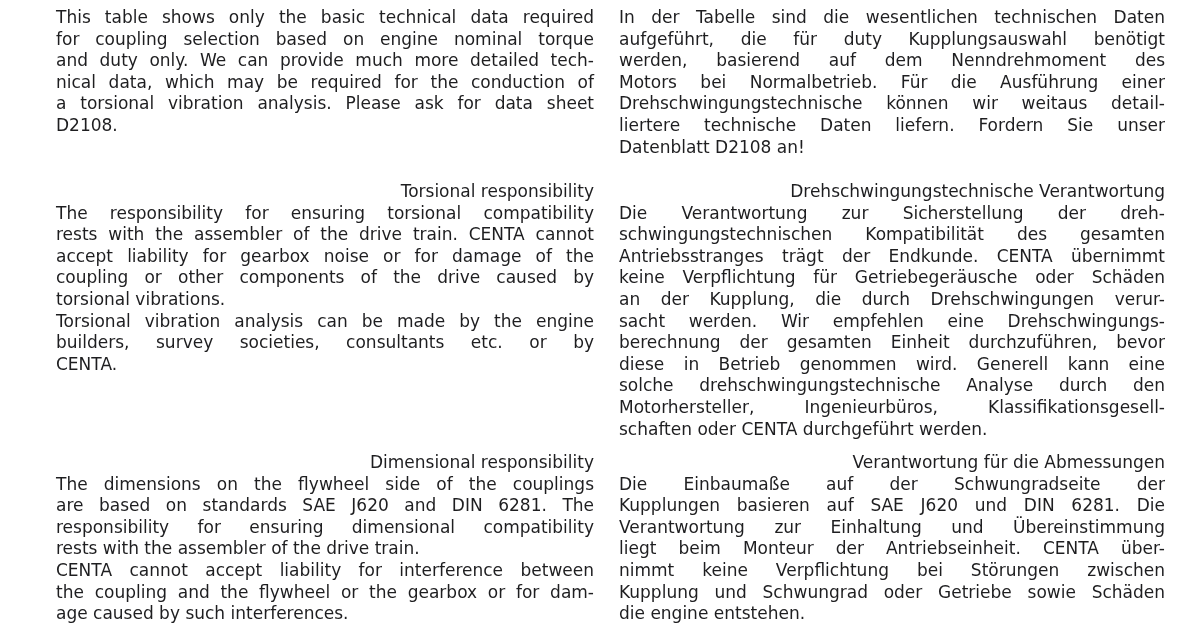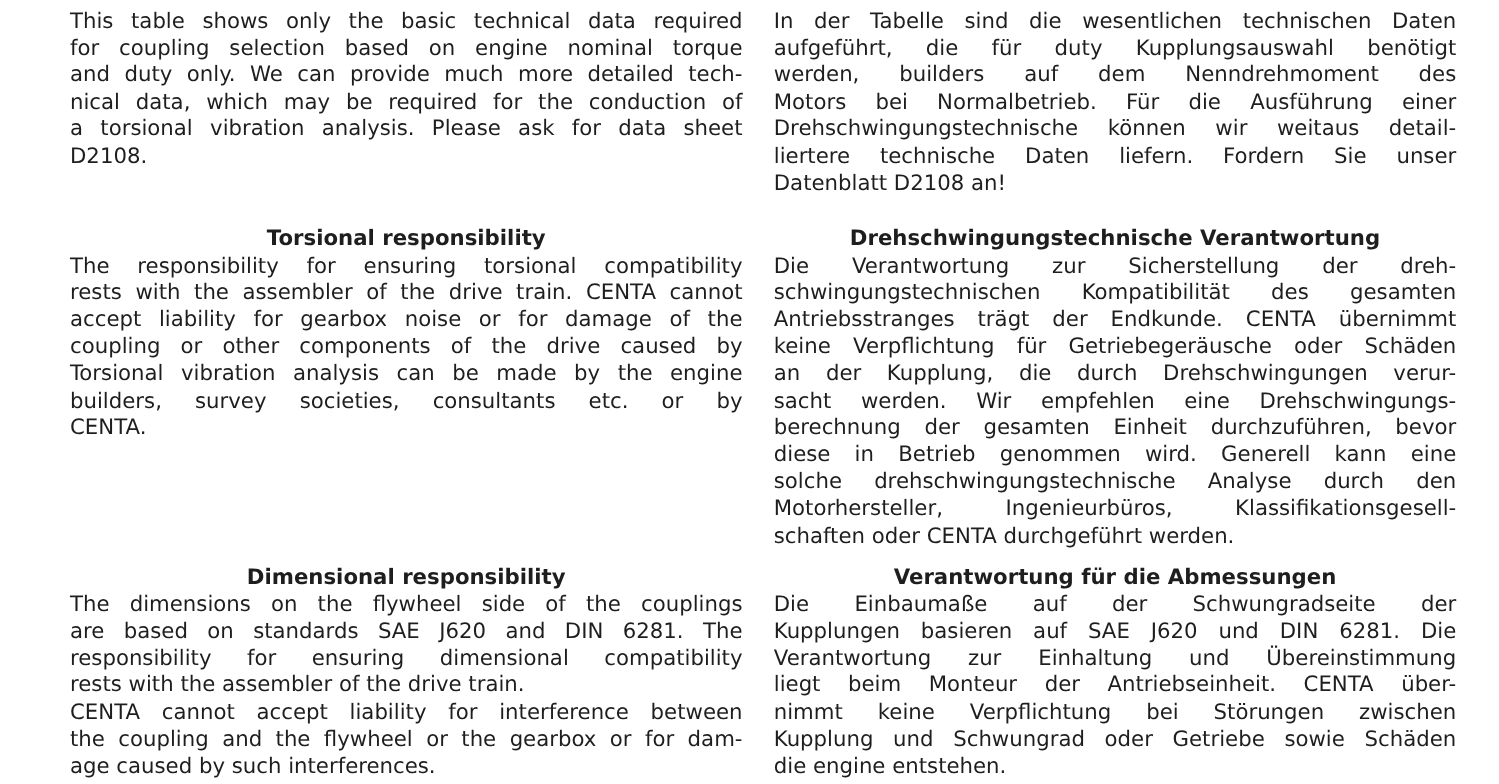--- a/index.html
+++ b/index.html
@@ -30,22 +30,22 @@
   .column-german  { left: 619px; width: 546px; }
   .section {
     position: absolute;
     left: 0;
     right: 0;
   }
   .section.top-0 { top: 0; }
   .section.top-1 { top: 174px; }
   .section.top-2 { top: 445px; }
   .heading {
-    font-weight: bold;
-    text-align: center;
+    font-weight: normal;
+    text-align: right;
     white-space: nowrap;
   }
   .paragraph { margin: 0; }
   .line {
     text-align: justify;
     text-align-last: justify;
   }
   .line.last {
     text-align-last: auto;
   }
@@ -65,20 +65,21 @@
           <div class="line last">D2108.</div>
         </div>
       </section>
       <section class="section top-1">
         <div class="heading">Torsional responsibility</div>
         <div class="paragraph">
           <div class="line">The responsibility for ensuring torsional compatibility</div>
           <div class="line">rests with the assembler of the drive train. CENTA cannot</div>
           <div class="line">accept liability for gearbox noise or for damage of the</div>
           <div class="line">coupling or other components of the drive caused by</div>
+          <div class="line last">torsional vibrations.</div>
         </div>
         <div class="paragraph">
           <div class="line">Torsional vibration analysis can be made by the engine</div>
           <div class="line">builders, survey societies, consultants etc. or by</div>
           <div class="line last">CENTA.</div>
         </div>
       </section>
       <section class="section top-2">
         <div class="heading">Dimensional responsibility</div>
         <div class="paragraph">
@@ -92,21 +93,21 @@
           <div class="line">the coupling and the flywheel or the gearbox or for dam-</div>
           <div class="line last">age caused by such interferences.</div>
         </div>
       </section>
     </div>
     <div class="column column-german">
       <section class="section top-0">
         <div class="paragraph">
           <div class="line">In der Tabelle sind die wesentlichen technischen Daten</div>
           <div class="line">aufgeführt, die für duty Kupplungsauswahl benötigt</div>
-          <div class="line">werden, builders auf dem Nenndrehmoment des</div>
+          <div class="line">werden, basierend auf dem Nenndrehmoment des</div>
           <div class="line">Motors bei Normalbetrieb. Für die Ausführung einer</div>
           <div class="line">Drehschwingungstechnische können wir weitaus detail-</div>
           <div class="line">liertere technische Daten liefern. Fordern Sie unser</div>
           <div class="line last">Datenblatt D2108 an!</div>
         </div>
       </section>
       <section class="section top-1">
         <div class="heading">Drehschwingungstechnische Verantwortung</div>
         <div class="paragraph">
           <div class="line">Die Verantwortung zur Sicherstellung der dreh-</div>

